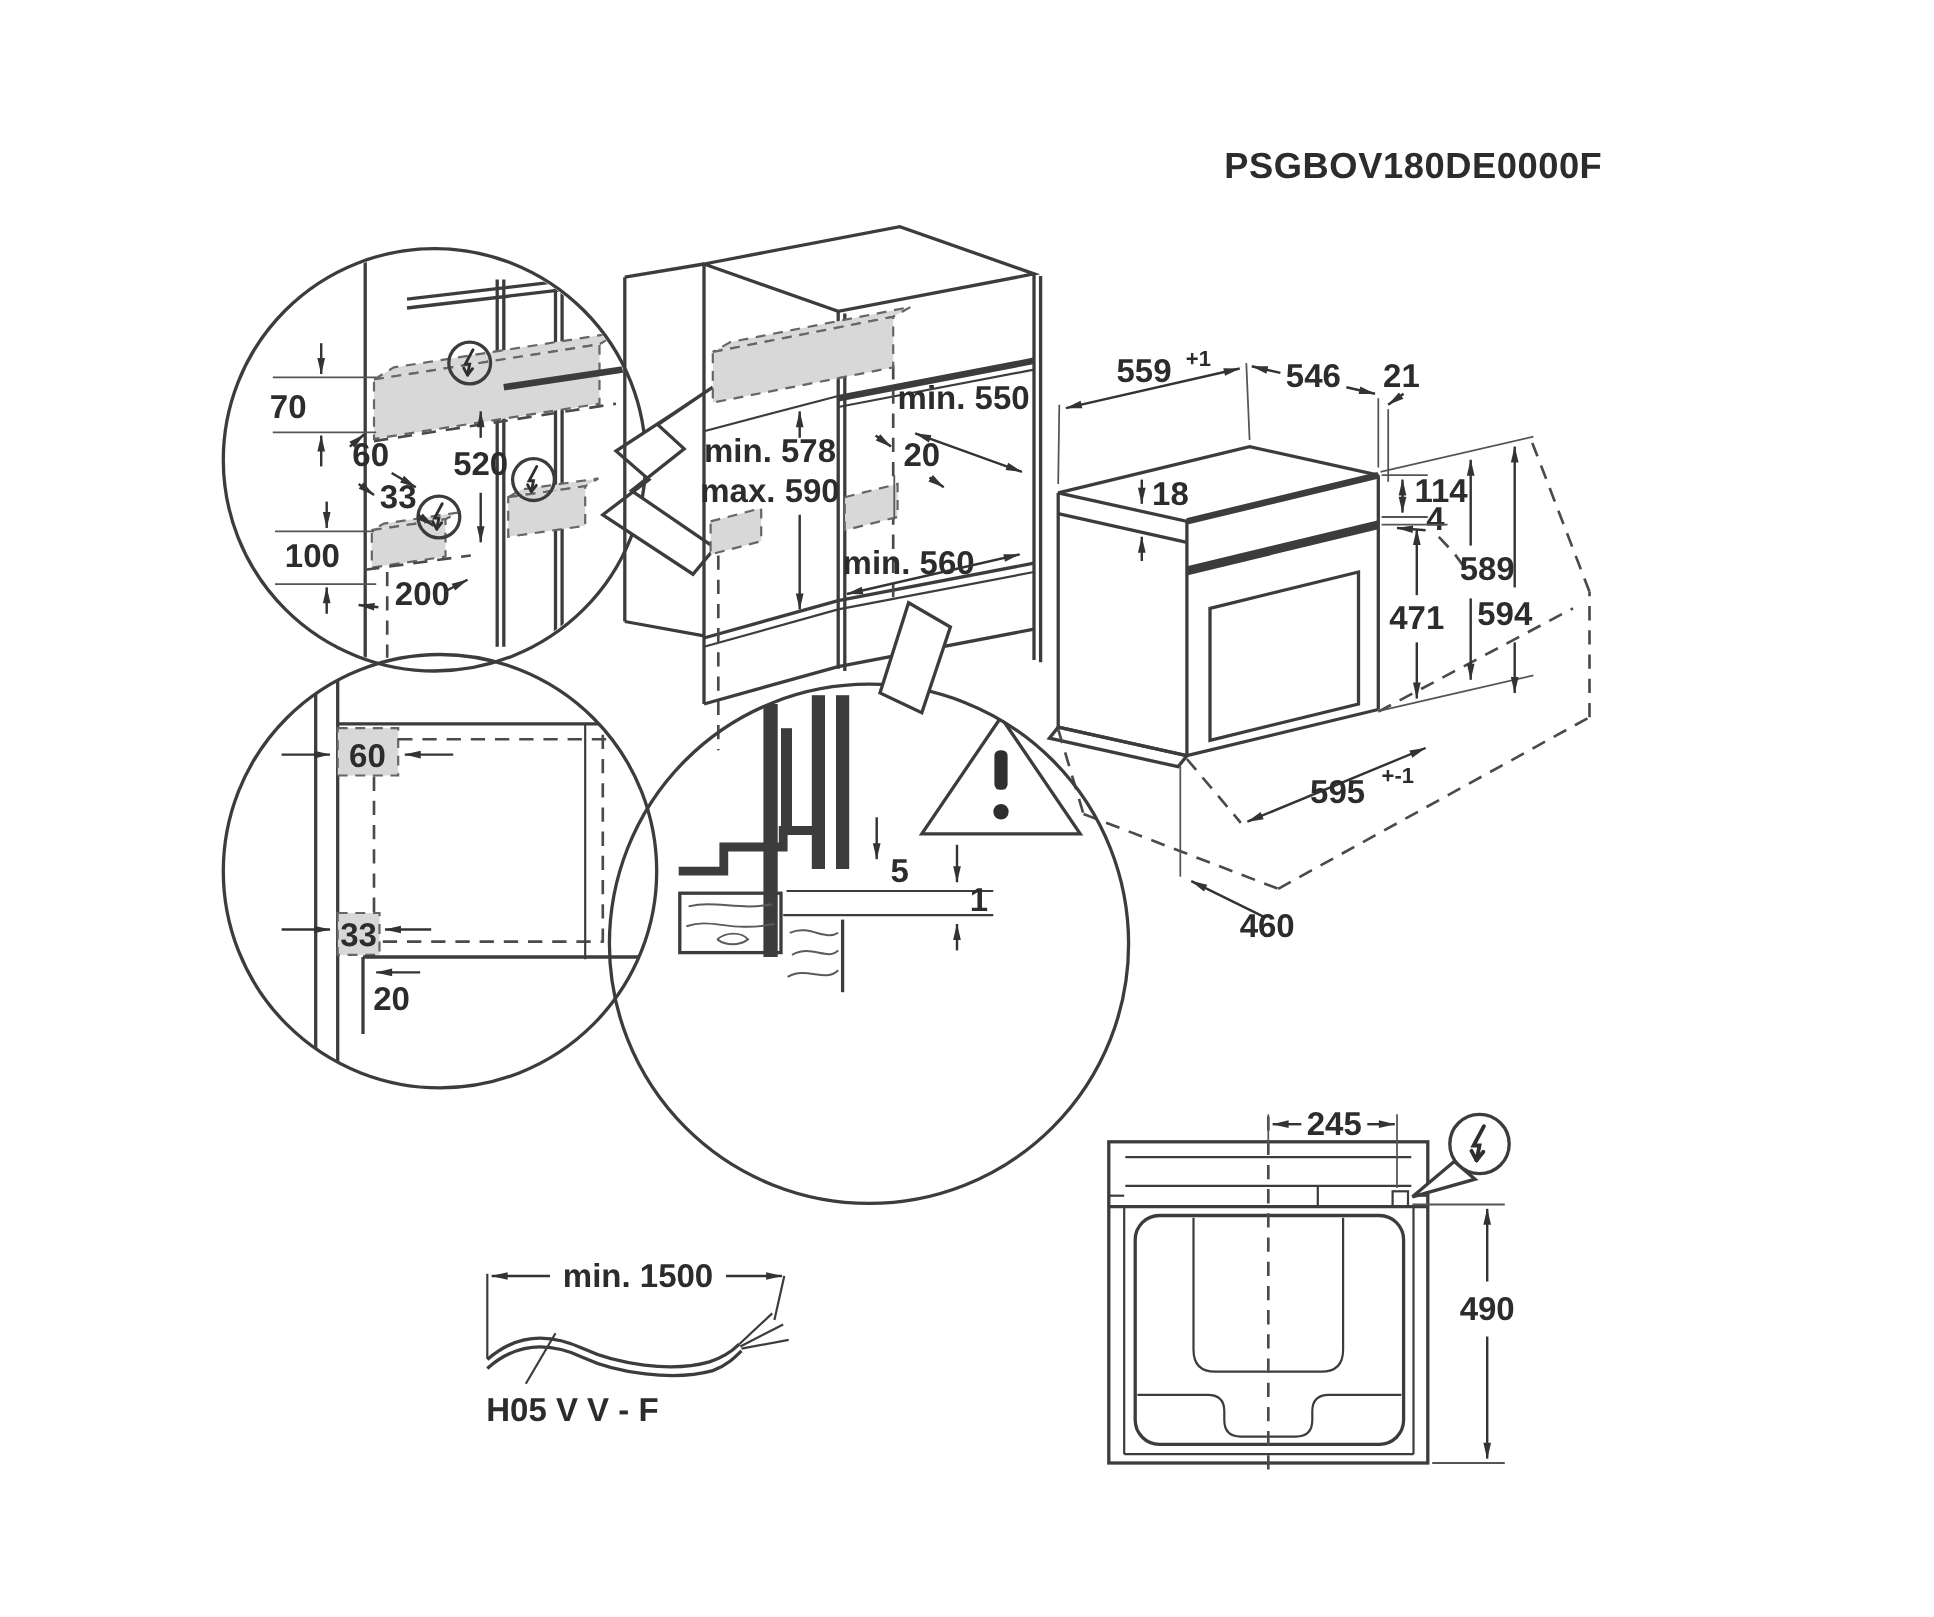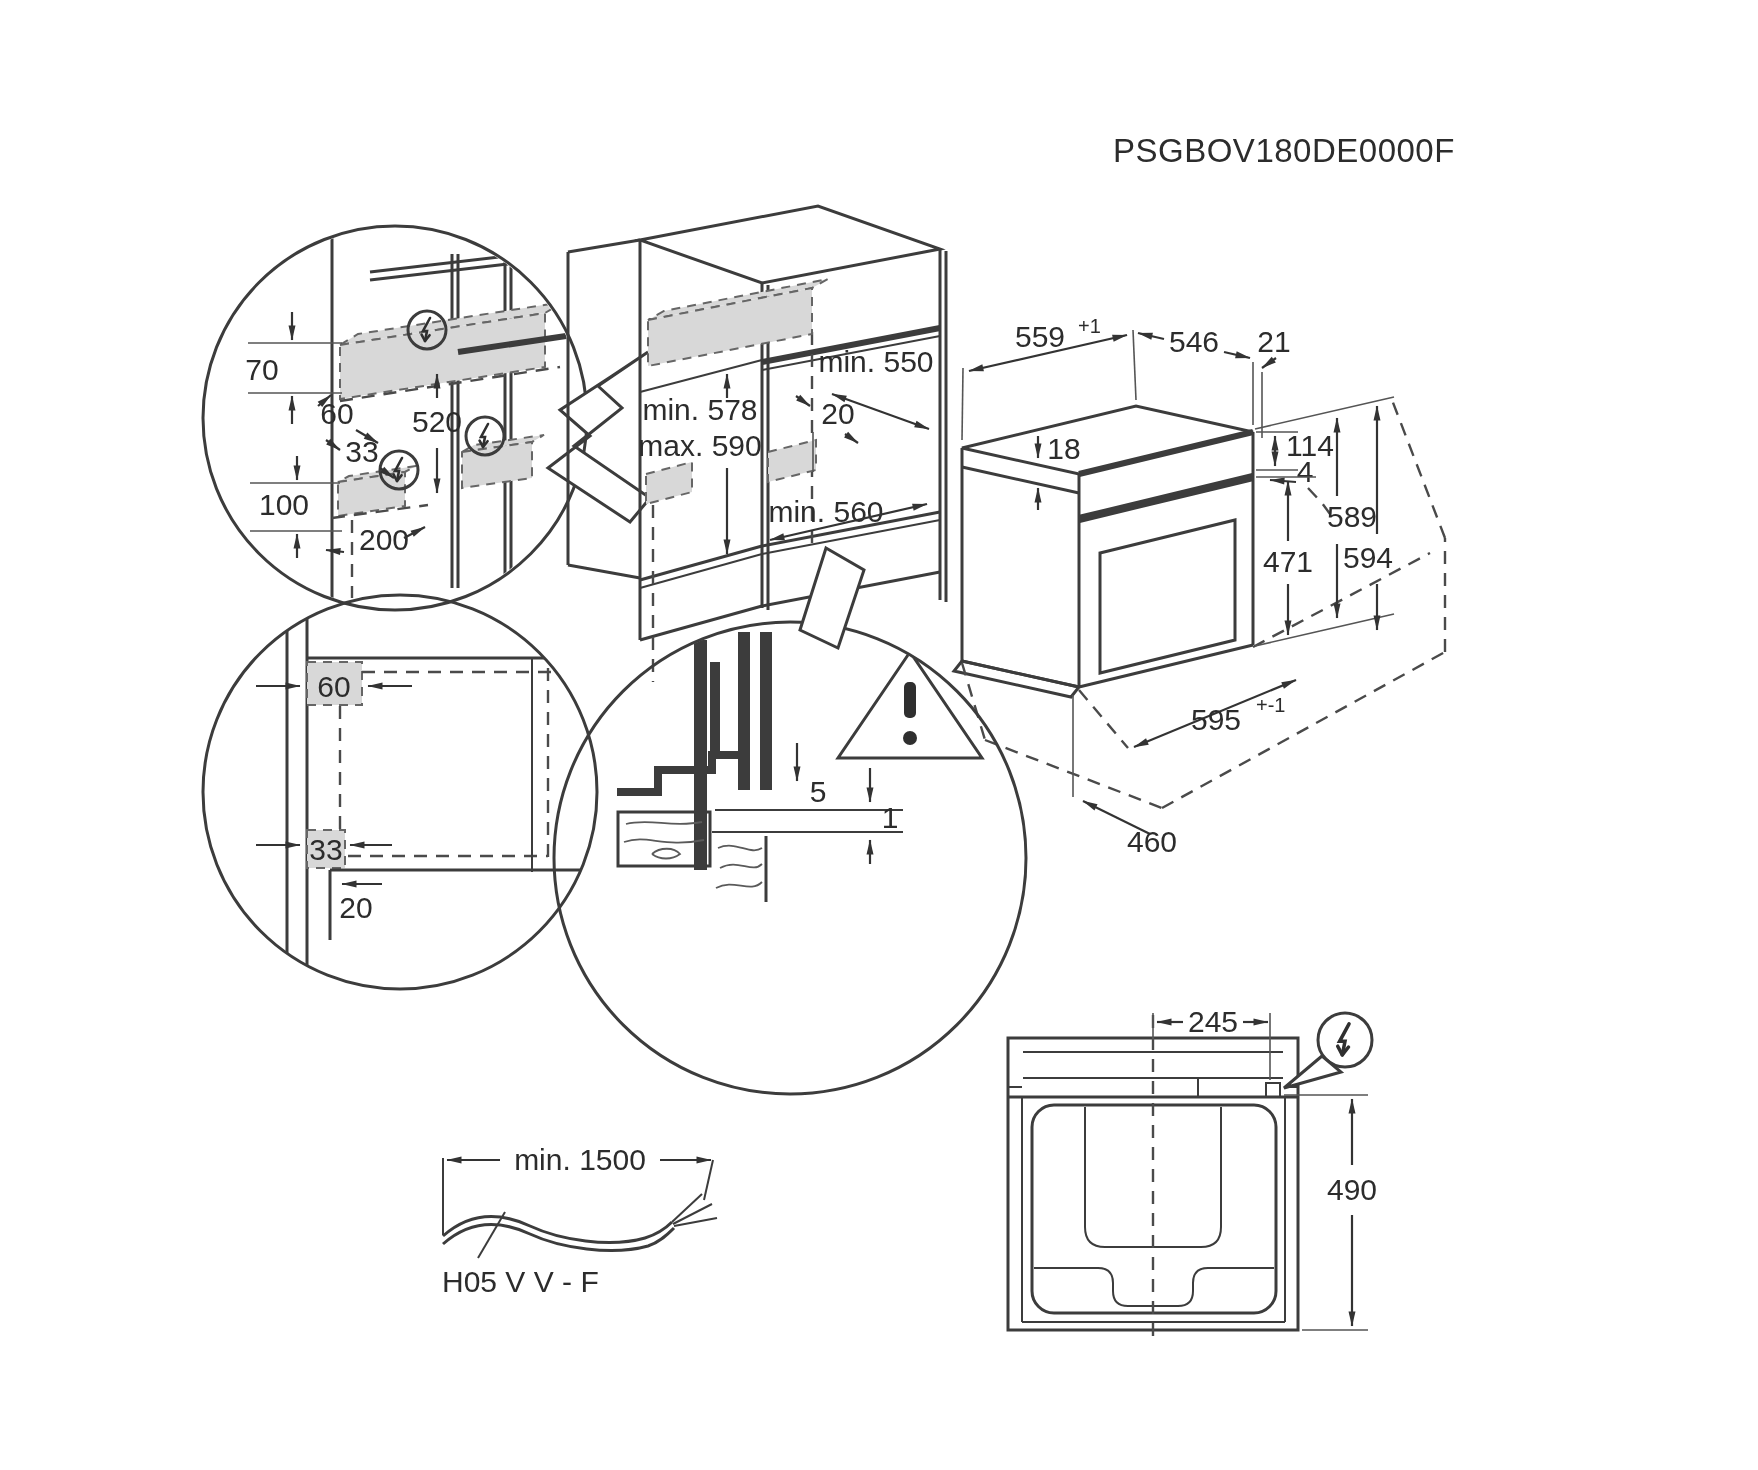--- a/index.html
+++ b/index.html
@@ -1,16 +1,16 @@
 <!DOCTYPE html>
 <html><head>
 <meta charset="utf-8">
 <style>
   html,body{margin:0;padding:0;background:#ffffff;}
-  .page{width:1758px;height:1470px;position:relative;background:#fff;overflow:hidden;}
+  .page{width:1758px;height:1470px;position:relative;background:#fff;overflow:hidden;font-weight:bold;}
   svg{display:block;}
   
   .ln{stroke:#3c3c3c;stroke-width:3;fill:none;stroke-linejoin:miter;}
   .ln2{stroke:#3c3c3c;stroke-width:2;fill:none;}
   .thick{stroke:#3c3c3c;stroke-width:6;fill:none;}
   .xthick{stroke:#3c3c3c;stroke-width:8;fill:none;}
   .dash{stroke:#4a4a4a;stroke-width:2.4;fill:none;stroke-dasharray:13 9;}
   .dim{stroke:#333;stroke-width:2.2;fill:none;}
   .ext{stroke:#555;stroke-width:1.6;fill:none;}
   .zone{fill:#d8d8d8;stroke:#666;stroke-width:2;stroke-dasharray:9 7;}

